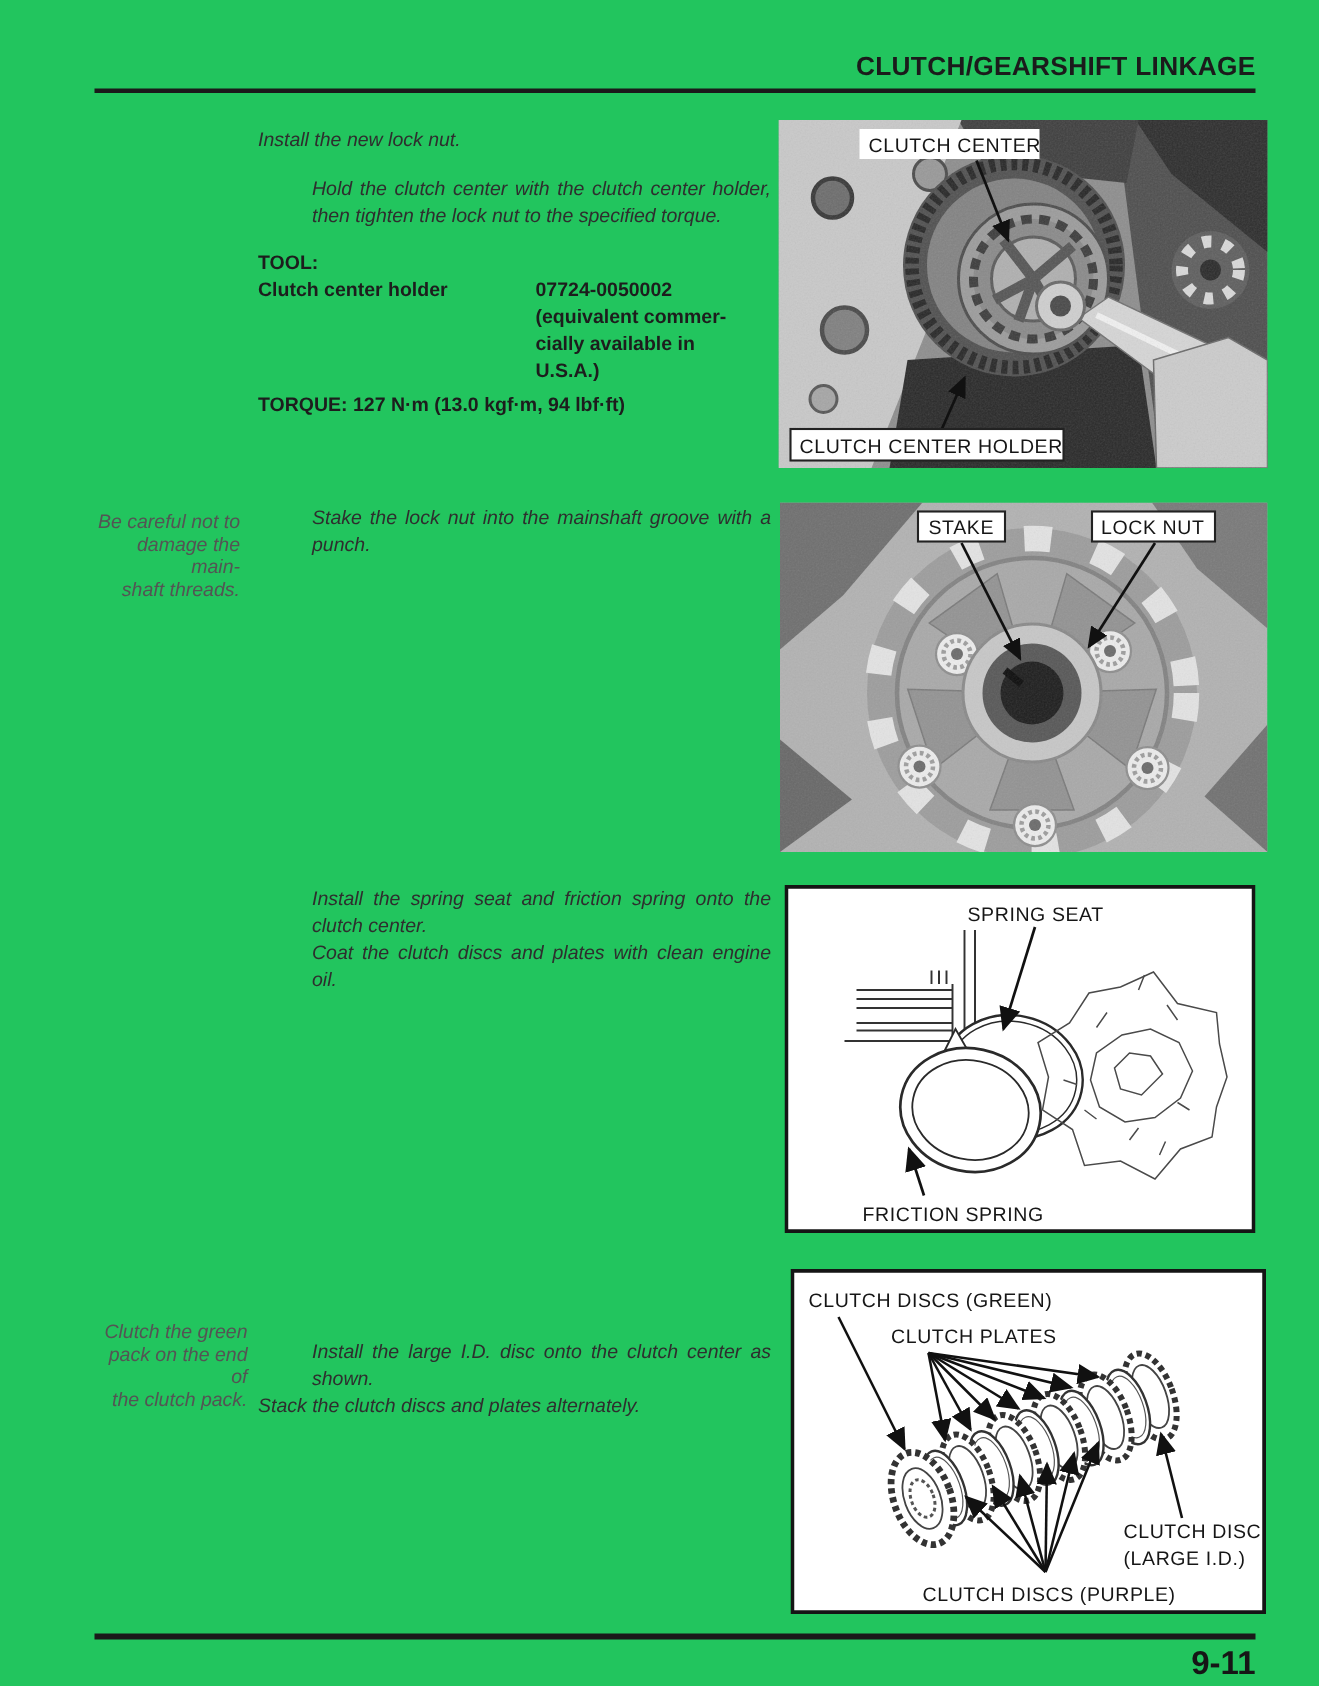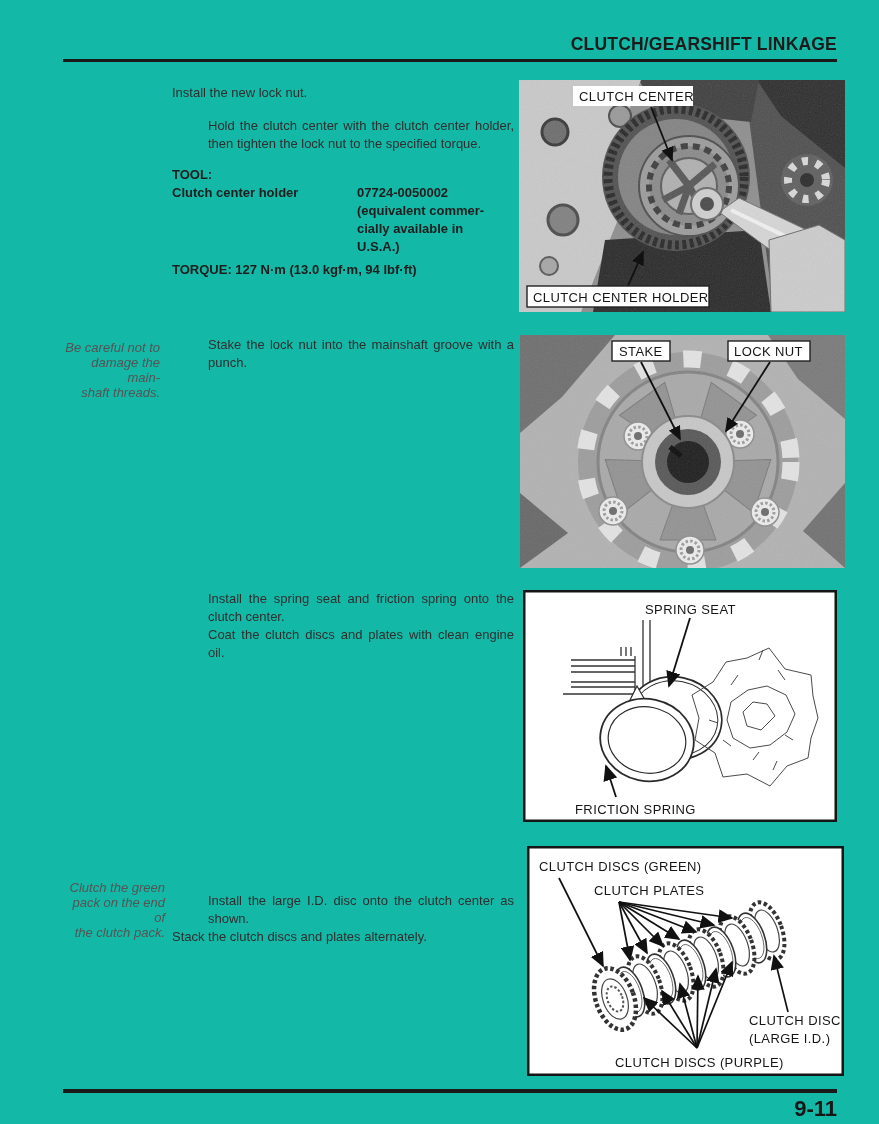--- a/index.html
+++ b/index.html
@@ -1,21 +1,21 @@
 <!DOCTYPE html>
 <html><head>
 <meta charset="utf-8">
 <style>
   html, body { margin: 0; padding: 0; background: #e8e8e8; }
   .page {
     position: relative;
     width: 879px;
     height: 1124px;
     margin: 0 auto;
-    background: #14b8a6;
+    background: #22c55e;
     overflow: hidden;
     font-family: "Liberation Sans", sans-serif;
     color: #2e2e2e;
   }
   
   .header-title {
     position: absolute;
     top: 34px;
     right: 42px;
     font-size: 17.5px;
@@ -48,21 +48,21 @@
     color: #161616;
   }
   
   .textcol {
     position: absolute;
     left: 172px;
     width: 342px;
     font-size: 13px;
     line-height: 18px;
   }
-  .para { margin: 0; }
+  .para { margin: 0; font-style: italic; }
   .just { text-align: justify; margin-left: 36px; }
   .mt { margin-top: 15px; }
   .bold { font-weight: bold; color: #1d1d1d; }
   .tool-block { margin-top: 13px; }
   .tool-row { display: flex; }
   .tool-name { width: 185px; flex: none; }
   .tool-right { flex: 1; }
   .torque { margin-top: 5px; }
   
   .margin-note {

